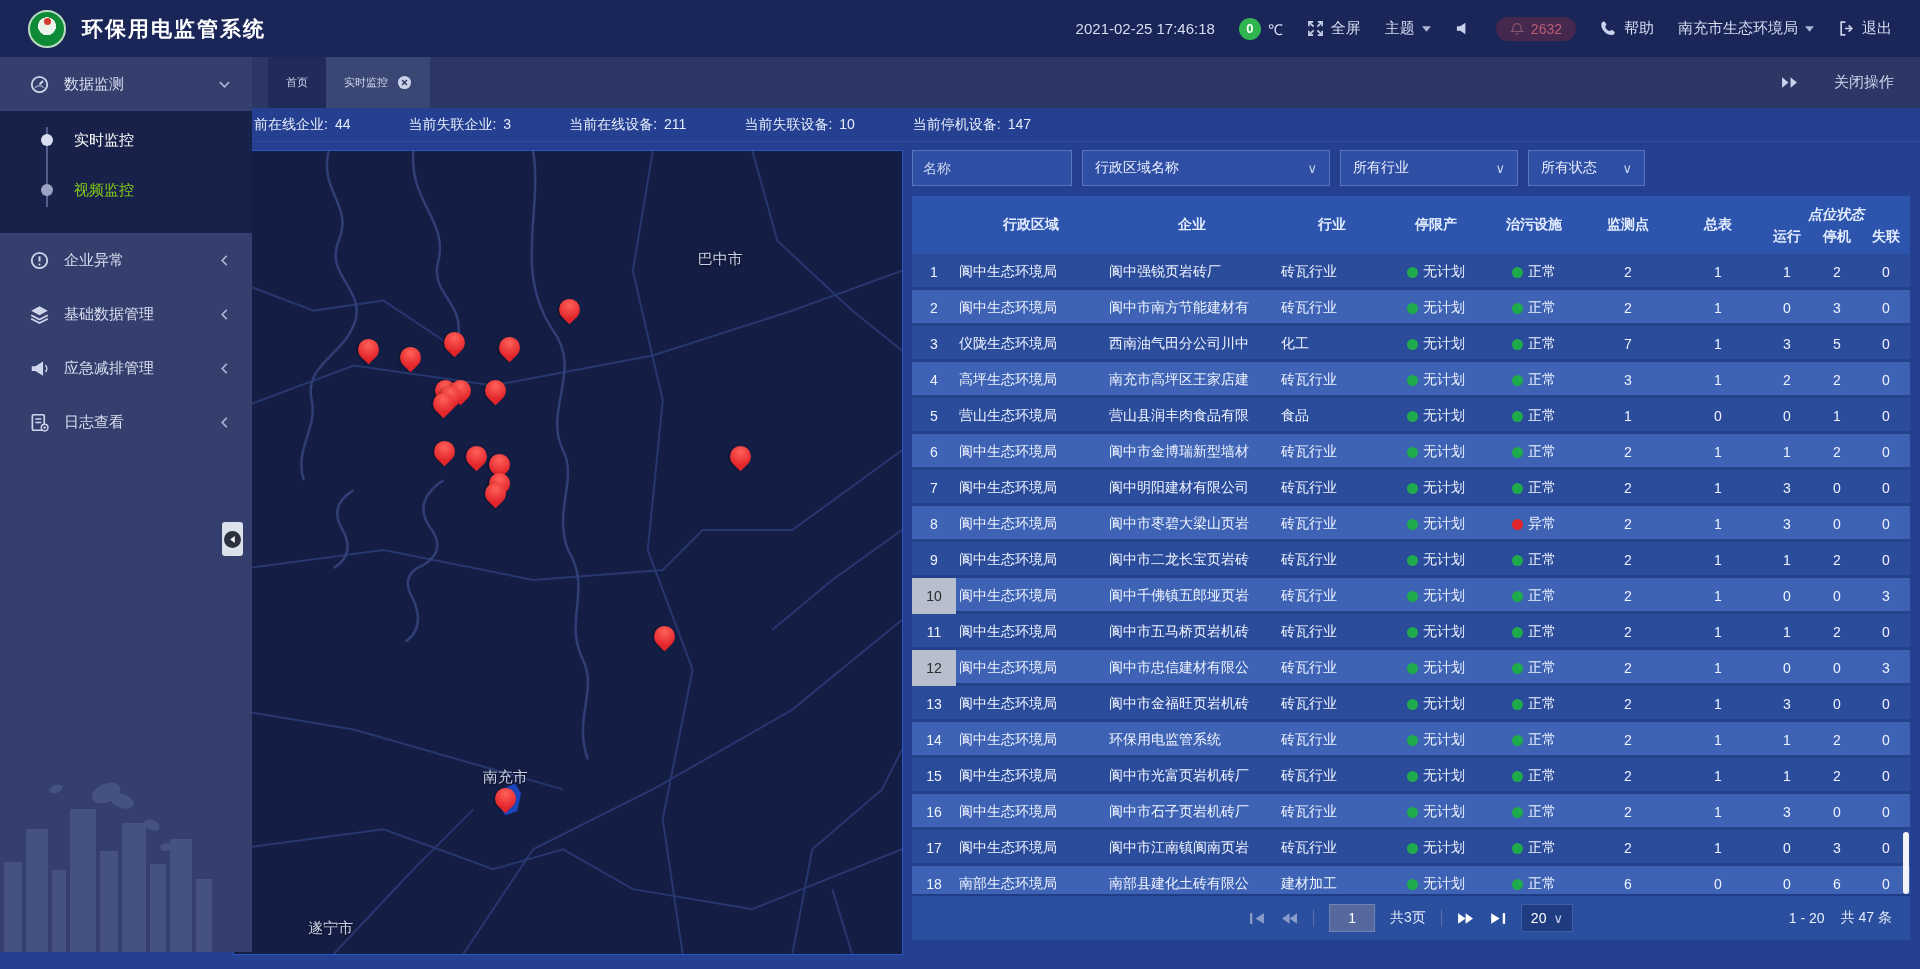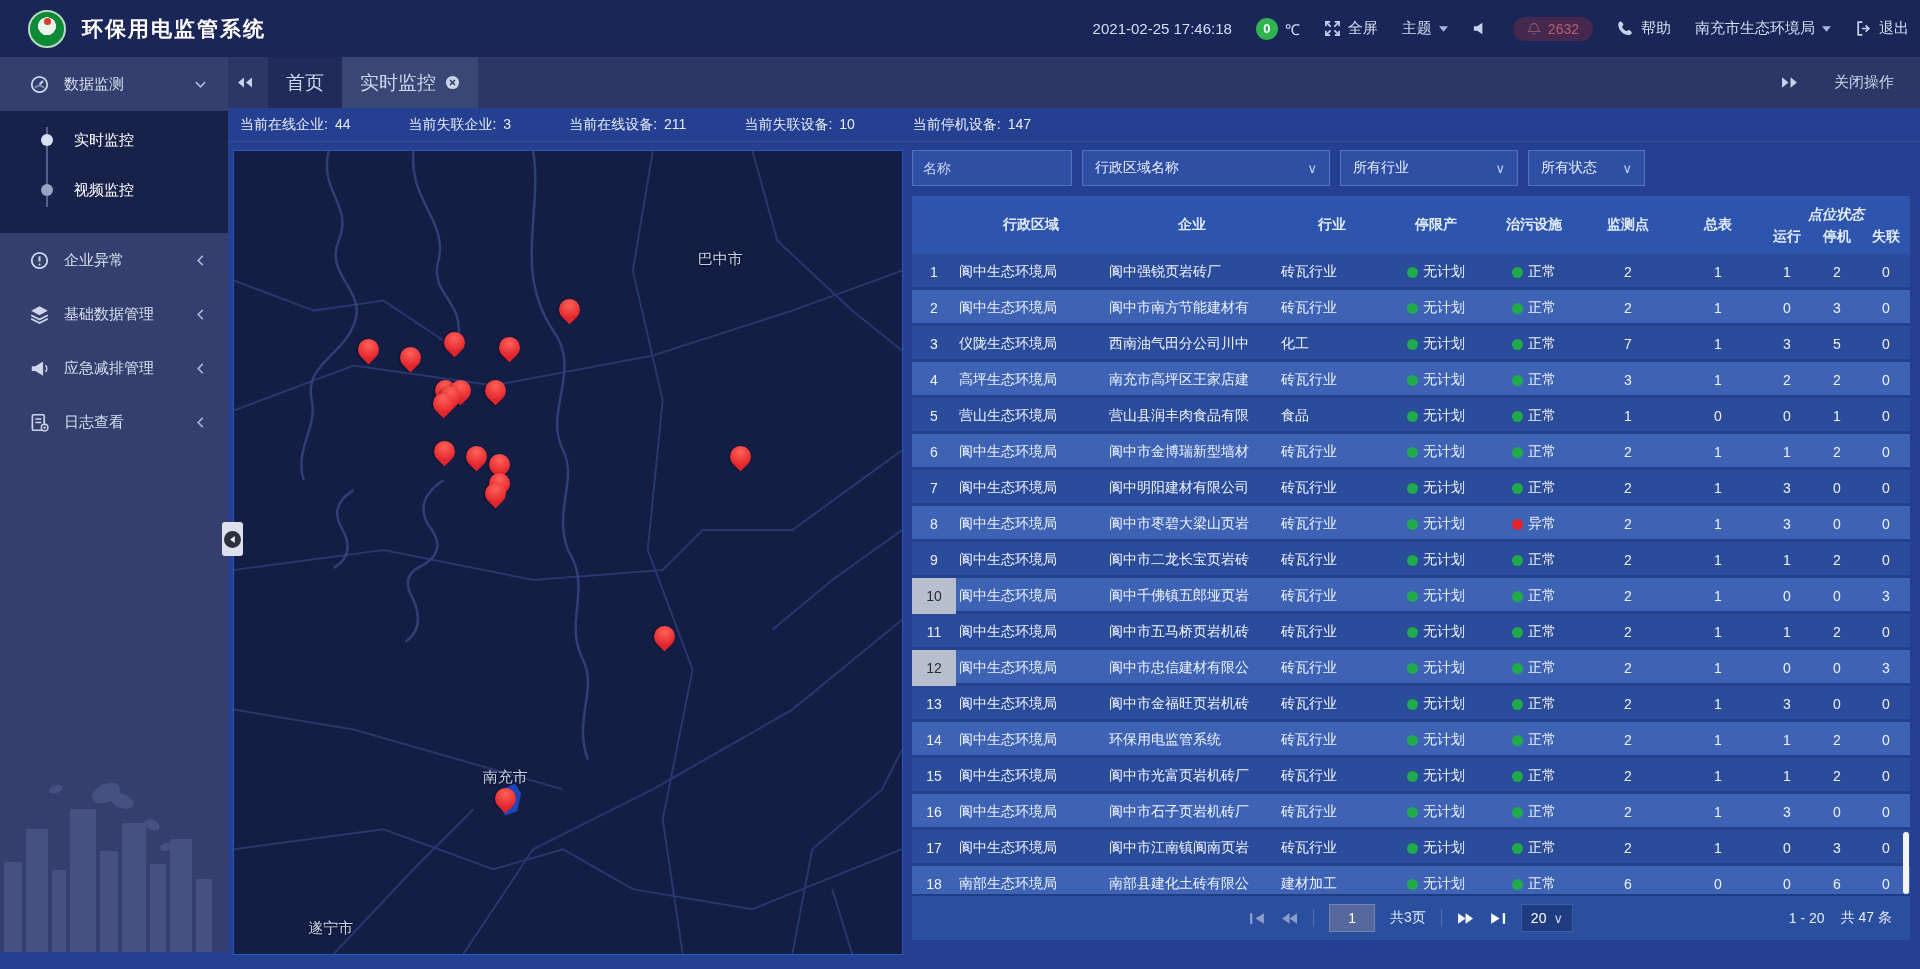--- a/index.html
+++ b/index.html
@@ -7,54 +7,54 @@
     -webkit-font-smoothing:antialiased;}
   
   .topbar{position:absolute;left:0;top:0;width:1920px;height:57px;background:#1a2558;
     display:flex;align-items:center;color:#d7def2;z-index:30;}
   .logo{width:34px;height:34px;border-radius:50%;margin-left:28px;flex:none;
     background:radial-gradient(circle at 50% 42%,#eaf4ea 0 34%,#0d8a35 35% 100%);
     border:2px solid #b9dcc0;position:relative;}
   .logo::after{content:"";position:absolute;left:50%;top:6px;width:7px;height:7px;margin-left:-3.5px;
     border-radius:50%;background:#d23a2e;}
   .app-title{font-size:21px;font-weight:bold;color:#ffffff;margin-left:16px;letter-spacing:2px;}
-  .topbar-right{margin-left:auto;display:flex;align-items:center;gap:24px;margin-right:11px;font-size:15px;}
+  .topbar-right{margin-left:auto;display:flex;align-items:center;gap:24px;margin-right:28px;font-size:15px;}
   .tb-item{display:flex;align-items:center;gap:7px;cursor:pointer;white-space:nowrap;}
   .tb-icon{display:inline-flex;width:17px;height:17px;color:#c9d2ec;}
   .tb-icon svg{width:100%;height:100%;}
   .temp-badge{width:22px;height:22px;border-radius:50%;background:#2fb44f;color:#fff;
     display:flex;align-items:center;justify-content:center;font-size:13px;font-weight:bold;}
   .alarm-pill{display:flex;align-items:center;gap:7px;background:#44284e;border-radius:13px;
     padding:4px 14px;color:#bf5e73;font-size:14px;}
   .alarm-pill .tb-icon{color:#8a5570;width:14px;height:14px;}
   .caret{display:inline-flex;width:9px;height:6px;color:#aab6d8;}
   
-  .sidebar{position:absolute;left:0;top:57px;width:228px;bottom:17px;background:#343f6e;
+  .sidebar{position:absolute;left:0;top:57px;width:252px;bottom:17px;background:#343f6e;
     color:#d9dff0;overflow:hidden;z-index:20;}
   .side-group{height:54px;display:flex;align-items:center;padding:0 22px 0 30px;font-size:15px;
     gap:15px;cursor:pointer;}
   .side-icon{display:inline-flex;width:19px;height:19px;color:#cfd6ec;flex:none;}
   .side-icon svg{width:100%;height:100%;}
   .side-chev{margin-left:auto;display:inline-flex;width:11px;height:11px;color:#aab4d4;}
   .side-chev svg{width:100%;height:100%;}
   .submenu{background:#18214a;position:relative;padding:4px 0 18px;}
   .submenu::before{content:"";position:absolute;left:46px;top:16px;bottom:26px;width:2px;background:#565f8c;}
   .submenu-item{height:50px;display:flex;align-items:center;padding-left:74px;position:relative;
-    font-size:15px;color:#ffffff;cursor:pointer;}
+    font-size:15px;color:#84cc16;cursor:pointer;}
   .submenu-item::before{content:"";position:absolute;left:41px;top:50%;margin-top:-6px;width:12px;height:12px;
     border-radius:50%;background:#9aa3c4;}
   .submenu-item.active{color:#ffffff;}
   .submenu-item.active::before{background:#d9def0;}
   .skyline{position:absolute;left:0;bottom:0;width:222px;height:185px;pointer-events:none;}
   
   .tabbar{position:absolute;left:222px;top:57px;right:0;height:51px;background:#2c3765;
     display:flex;align-items:stretch;z-index:10;color:#cdd5ec;}
   .tab-nav{width:46px;display:flex;align-items:center;justify-content:center;cursor:pointer;}
   .tab-nav .tb-icon{width:16px;height:13px;}
-  .tab{display:flex;align-items:center;gap:9px;padding:0 18px;font-size:19px;cursor:pointer;}
+  .tab{display:flex;align-items:center;gap:9px;padding:0 18px;font-size:11px;cursor:pointer;}
   .tab.inactive{background:#202b59;}
   .tab.active{background:#3a4674;}
   .tab-close{display:inline-flex;width:15px;height:15px;}
   .tab-close svg{width:100%;height:100%;}
   .tabbar-right{margin-left:auto;display:flex;align-items:center;gap:36px;padding-right:26px;font-size:15px;}
   
   .statsbar{position:absolute;left:222px;top:108px;right:0;height:34px;background:#254090;
     display:flex;align-items:center;gap:58px;padding-left:18px;color:#e6ecfd;font-size:14px;
     box-shadow:inset 0 -1px 0 rgba(255,255,255,.07);}
   .stat{display:flex;gap:7px;white-space:nowrap;}

